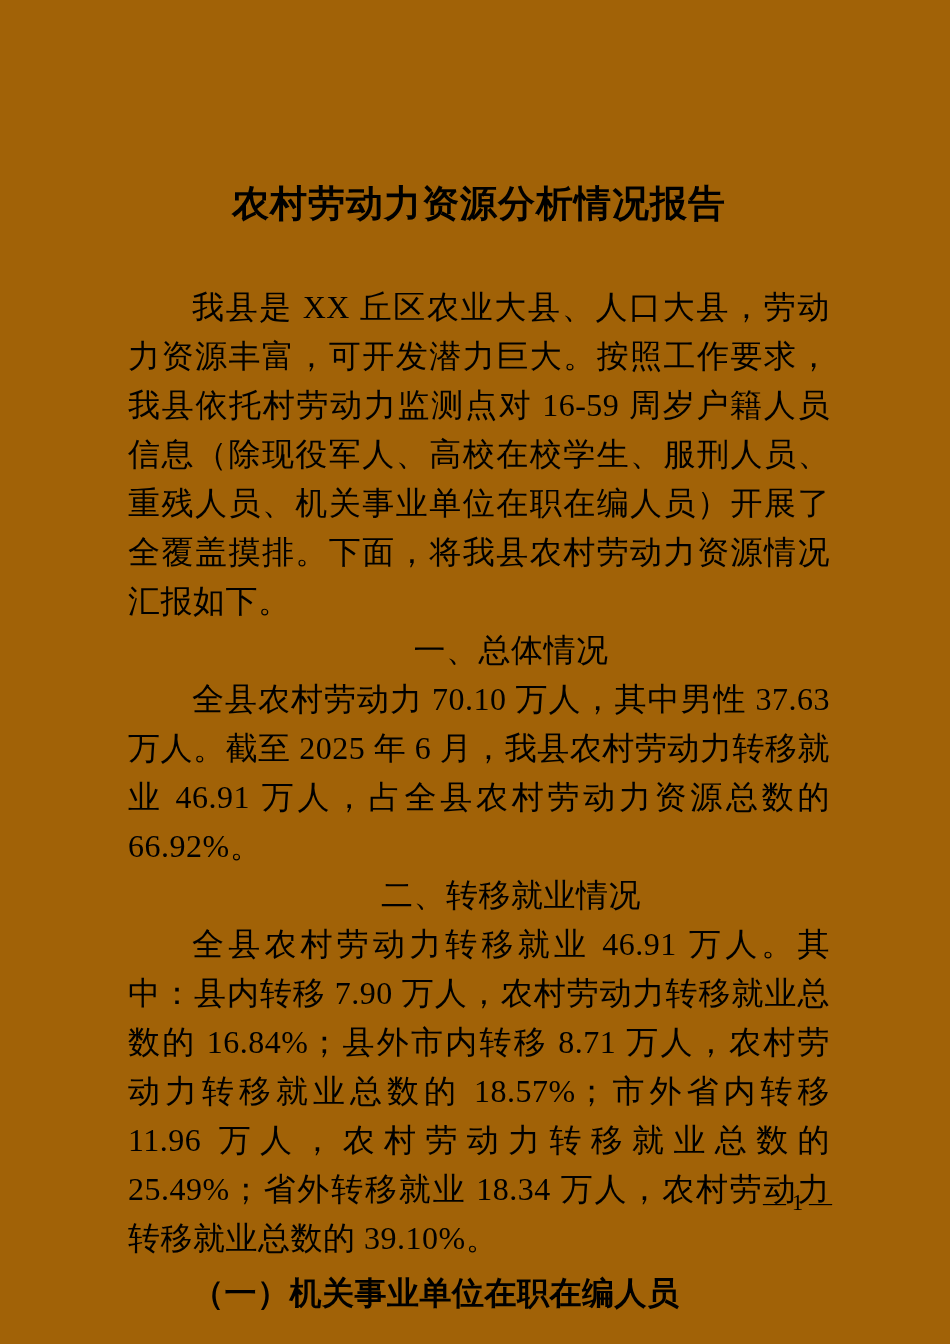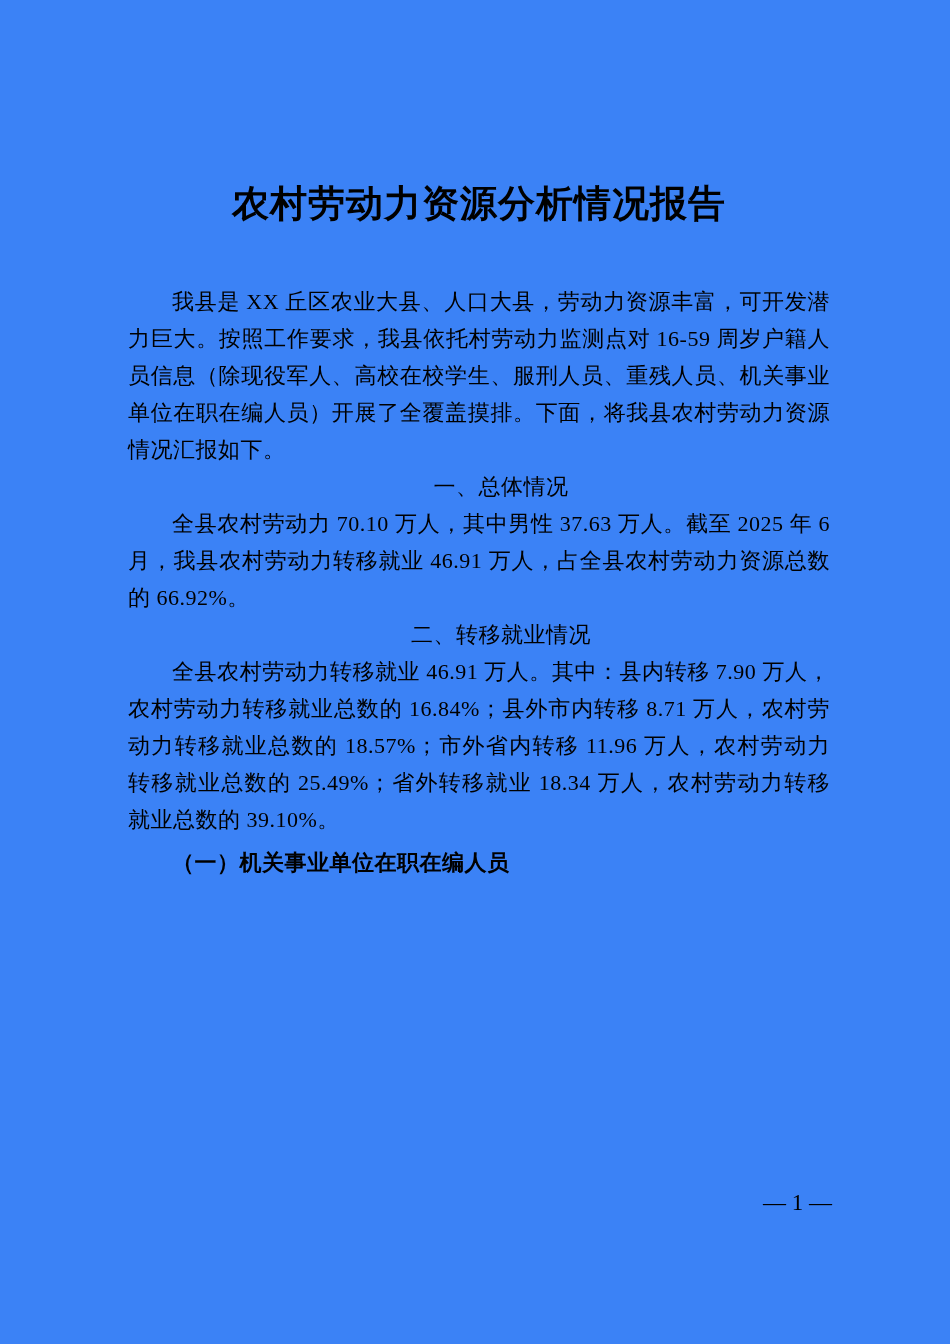--- a/index.html
+++ b/index.html
@@ -4,21 +4,21 @@
 <style>
   html, body {
     margin: 0;
     padding: 0;
     background: #ffffff;
   }
   .page {
     position: relative;
     width: 950px;
     height: 1344px;
-    background: #3b82f6;
+    background: #a16207;
     color: #000000;
     font-family: "Liberation Serif", serif;
     overflow: hidden;
   }
   .content {
     position: absolute;
     left: 128px;
     top: 174px;
     width: 702px;
   }
@@ -26,22 +26,22 @@
     font-family: "Liberation Sans", sans-serif;
     font-weight: 700;
     font-size: 37px;
     line-height: 60px;
     text-align: center;
     letter-spacing: 1px;
     margin: 0 0 49px 0;
   }
   .doc-body p {
     margin: 0;
-    font-size: 22px;
-    line-height: 37px;
+    font-size: 32px;
+    line-height: 49px;
     text-align: justify;
     text-indent: 2em;
     letter-spacing: 0.5px;
   }
   .doc-body p.para {
     font-family: "Liberation Serif", serif;
   }
   .doc-body p.h1 {
     font-family: "Liberation Sans", sans-serif;
     font-weight: 400;

